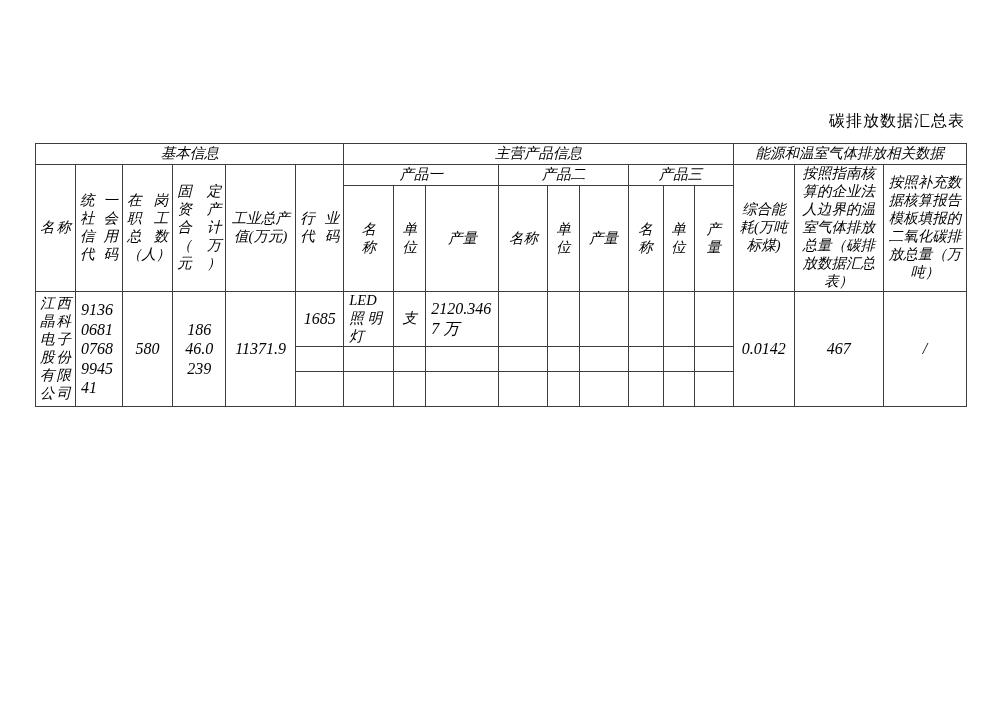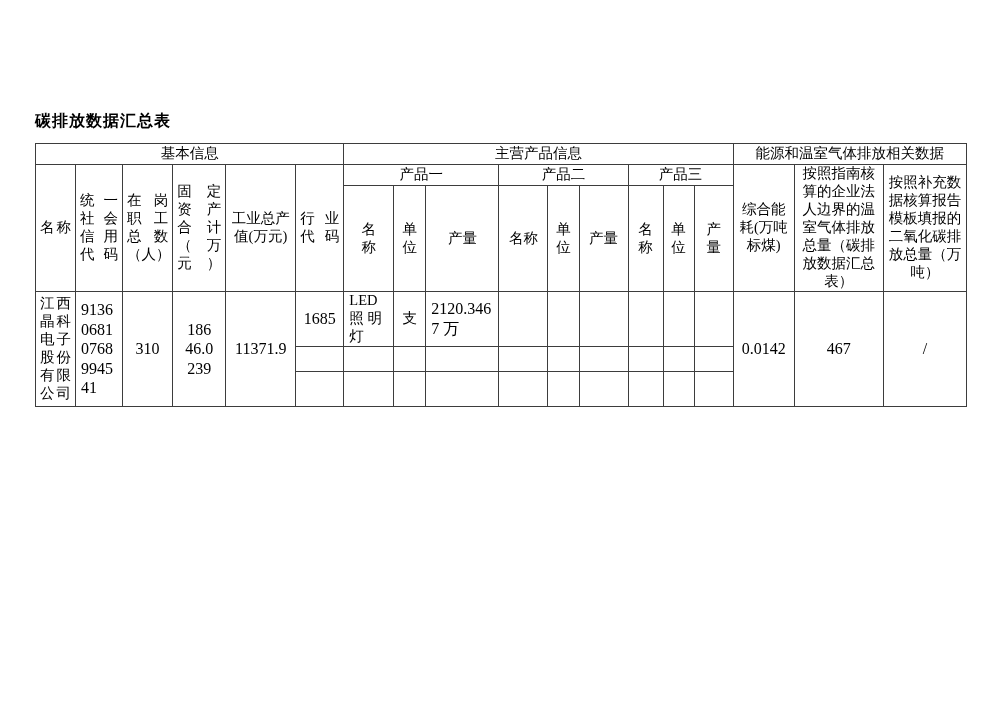--- a/index.html
+++ b/index.html
@@ -16,33 +16,34 @@
     width: 1000px;
     height: 707px;
     background: #ffffff;
     overflow: hidden;
   }
   .page-title {
     position: absolute;
     left: 35px;
     top: 111px;
     width: 930px;
-    text-align: left;
+    text-align: right;
     font-size: 16px;
-    font-weight: bold;
+    font-weight: normal;
     line-height: 20px;
     letter-spacing: 1px;
   }
   table.summary {
     position: absolute;
     left: 35px;
     top: 143px;
     width: 932px;
     border-collapse: collapse;
     table-layout: fixed;
+    font-style: italic;
   }
   th, td {
     border: 1px solid #3d3d3d;
     padding: 0 2px;
     font-weight: normal;
     font-size: 14.5px;
     line-height: 1.24;
     text-align: center;
     vertical-align: middle;
     white-space: pre-line;
@@ -155,21 +156,21 @@
 晶科
 电子
 股份
 有限
 公司</td>
       <td rowspan="3" class="num left">9136
 0681
 0768
 9945
 41</td>
-      <td rowspan="3" class="num">310</td>
+      <td rowspan="3" class="num">580</td>
       <td rowspan="3" class="num">186
 46.0
 239</td>
       <td rowspan="3" class="num">11371.9</td>
       <td class="num">1685</td>
       <td class="left">LED
 照 明
 灯</td>
       <td>支</td>
       <td class="num left">2120.346

